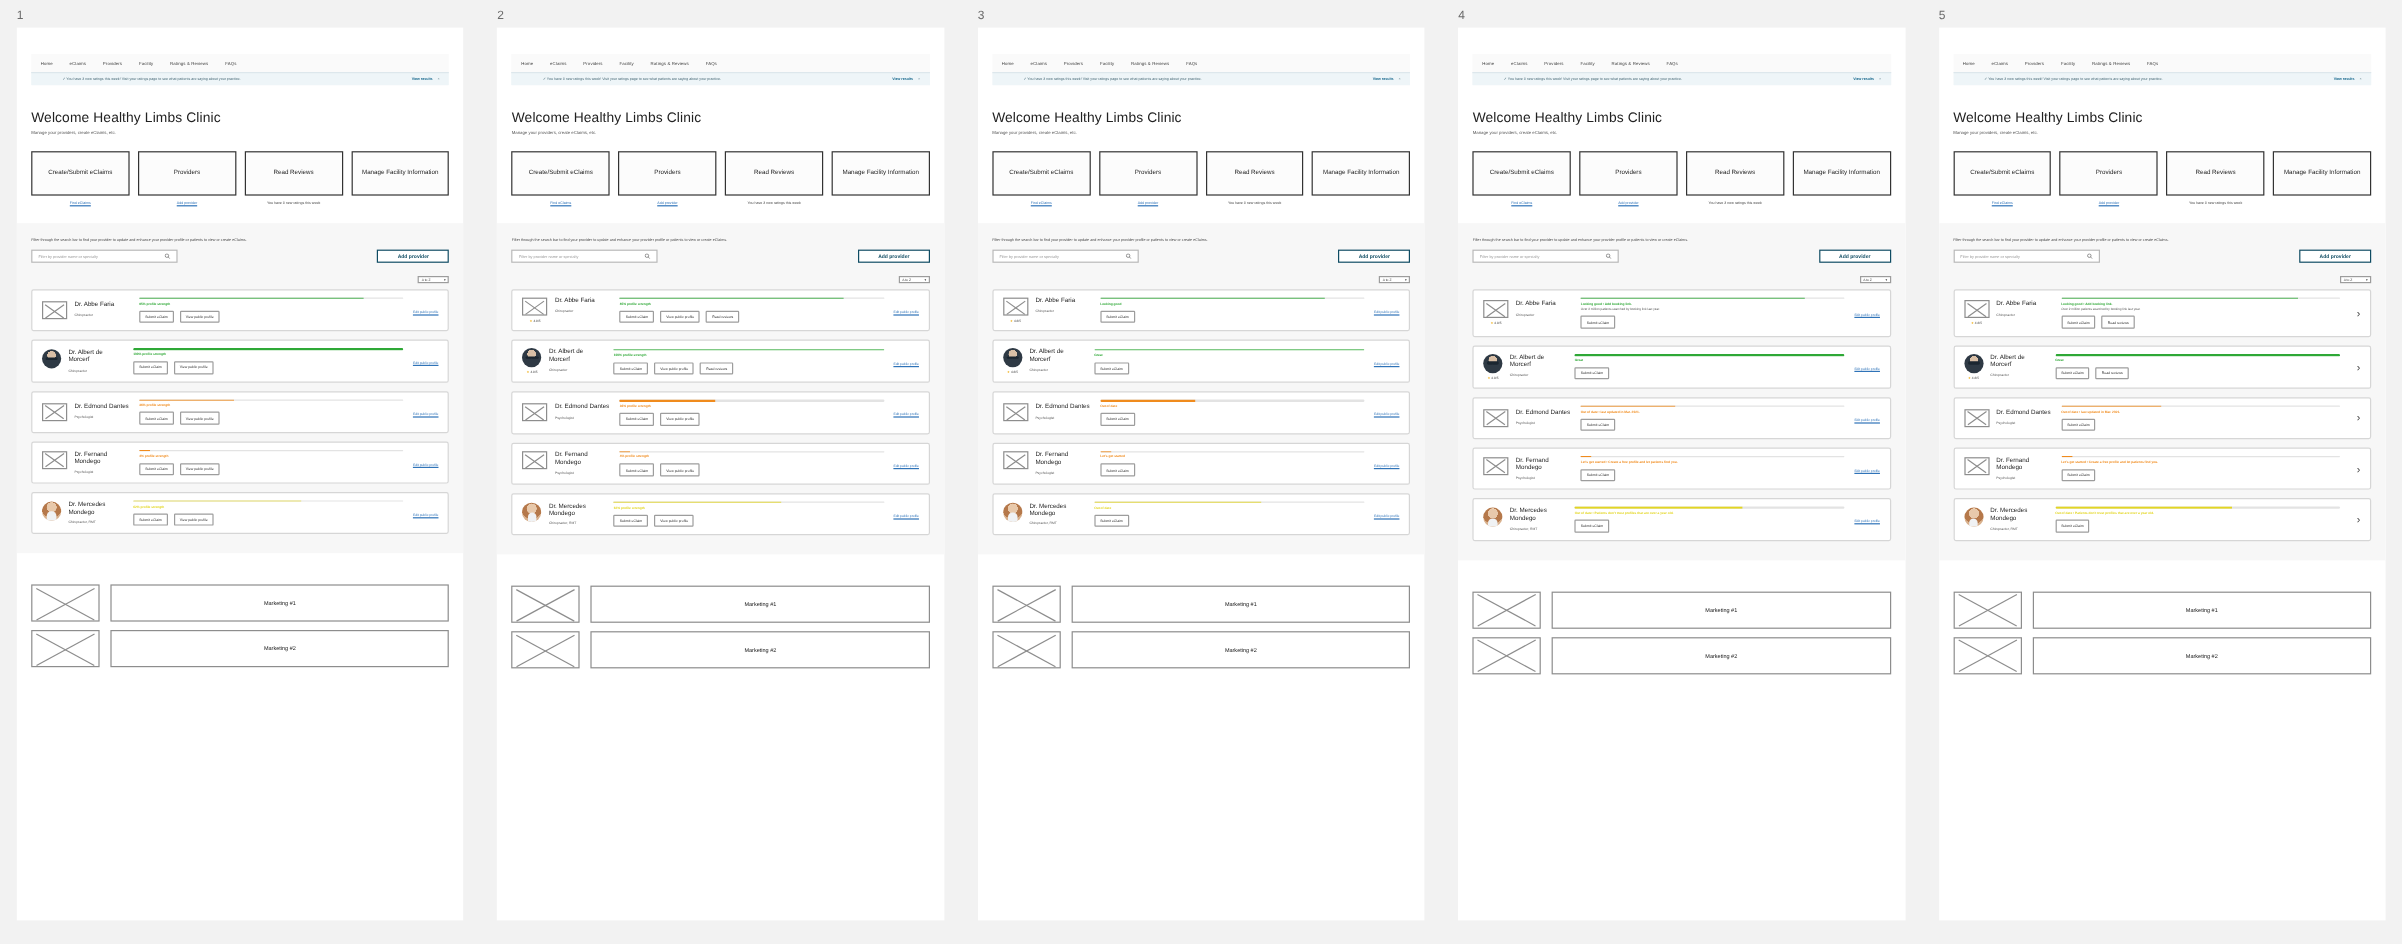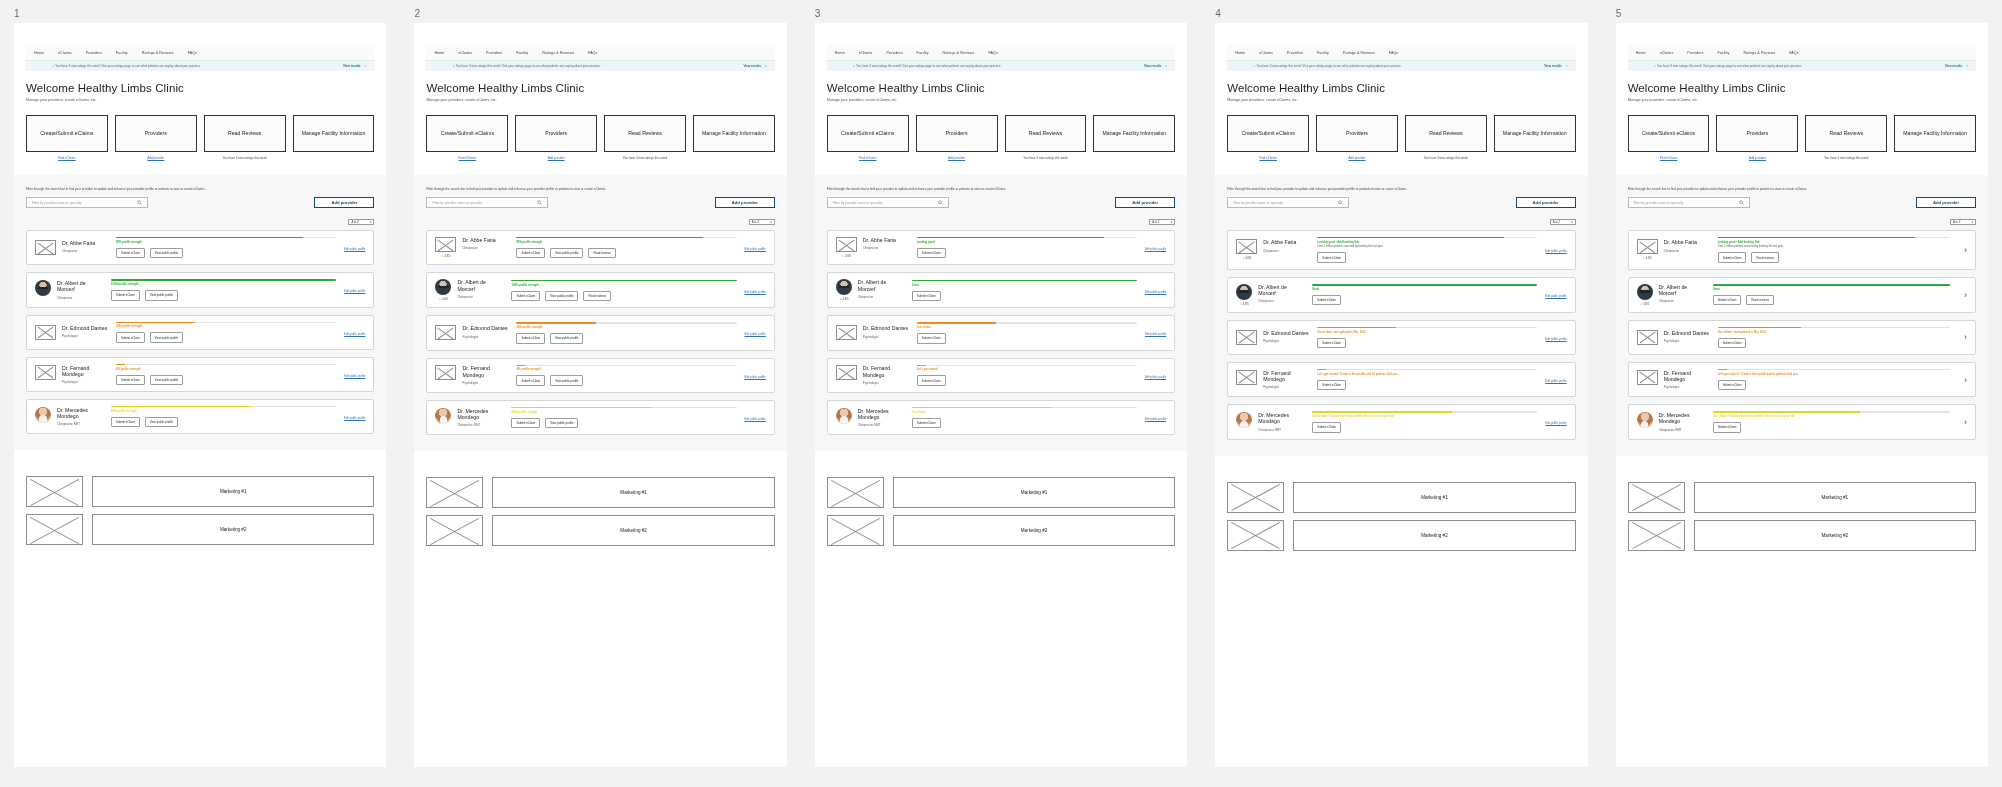--- a/index.html
+++ b/index.html
@@ -28,21 +28,21 @@
     display:flex; align-items:center; justify-content:space-between;
     background:#eef5f8; border-top:0.4px solid #dde7ec;
     padding:3px 8px 3px 26px;
   }
   .notice-text{ font-size:3px; color:#4a6b78; }
   .notice-right{ display:flex; align-items:center; gap:4px; }
   .notice-link{ font-size:3px; color:#1c6b8f; font-weight:bold; }
   .notice-x{ font-size:3.2px; color:#6a8a96; }
 
   
-  .hero{ padding:11px 12px 0 12px; }
+  .hero{ padding:22px 12px 0 12px; }
   h1.title{ font-size:11.5px; font-weight:normal; color:#222; letter-spacing:.1px; }
   .subtitle{ font-size:3.6px; color:#555; margin-top:4px; }
 
   .tiles{ display:flex; gap:7px; margin-top:13px; }
   .tile-wrap{ flex:1 1 0; display:flex; flex-direction:column; align-items:center; }
   .tile{
     width:100%; height:37px; border:0.7px solid #333; background:#fcfcfc;
     display:flex; align-items:center; justify-content:center; text-align:center;
     font-size:5.2px; color:#1d1d1d; line-height:1.45; padding:0 5px;
   }

